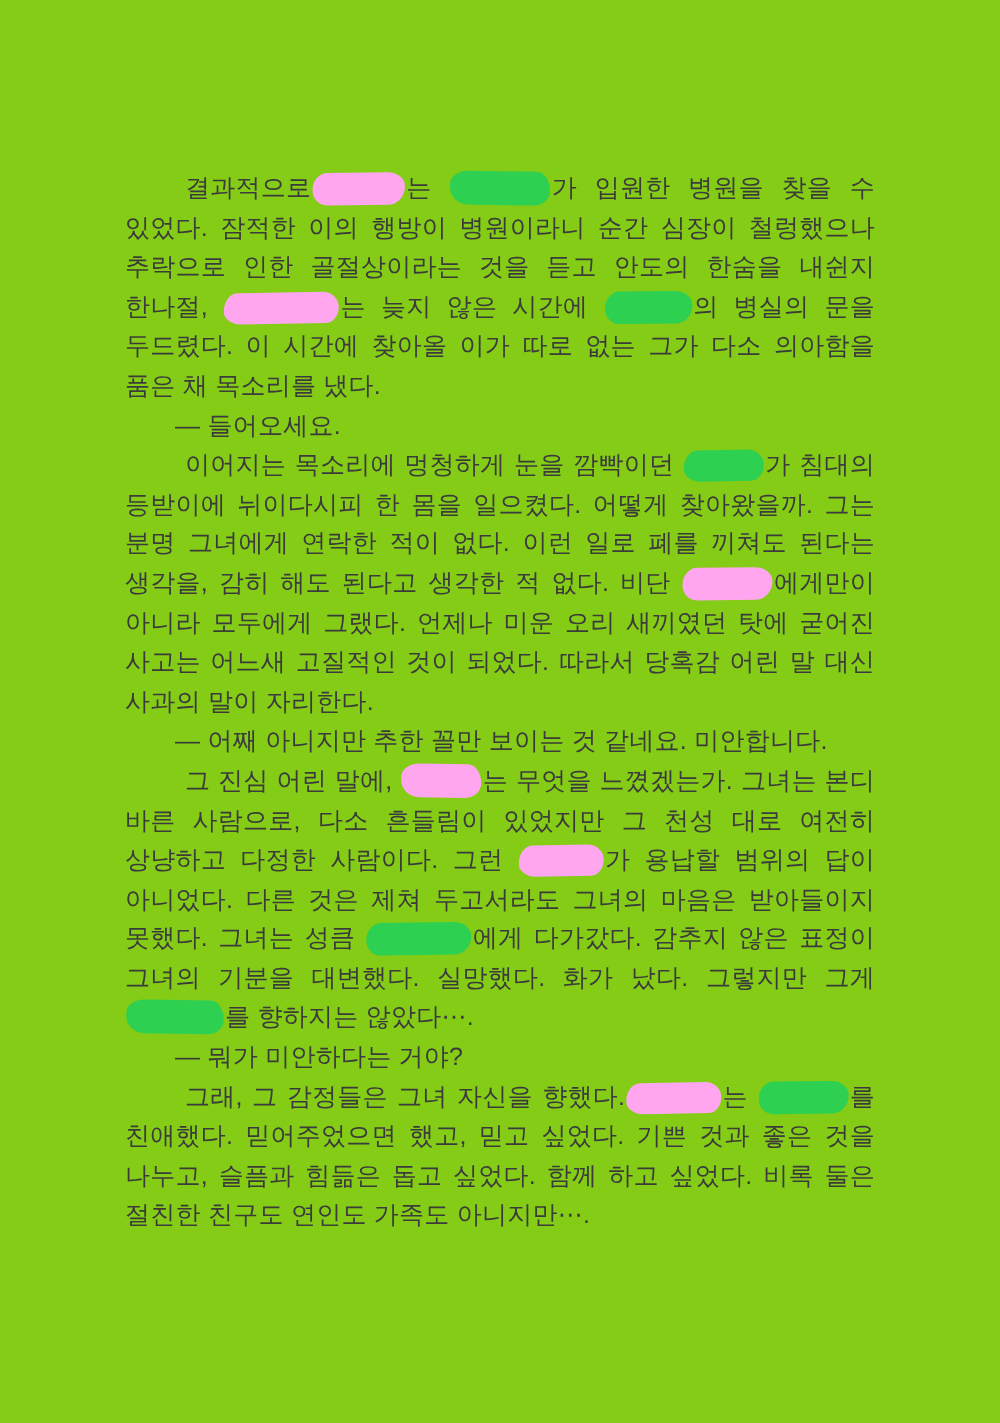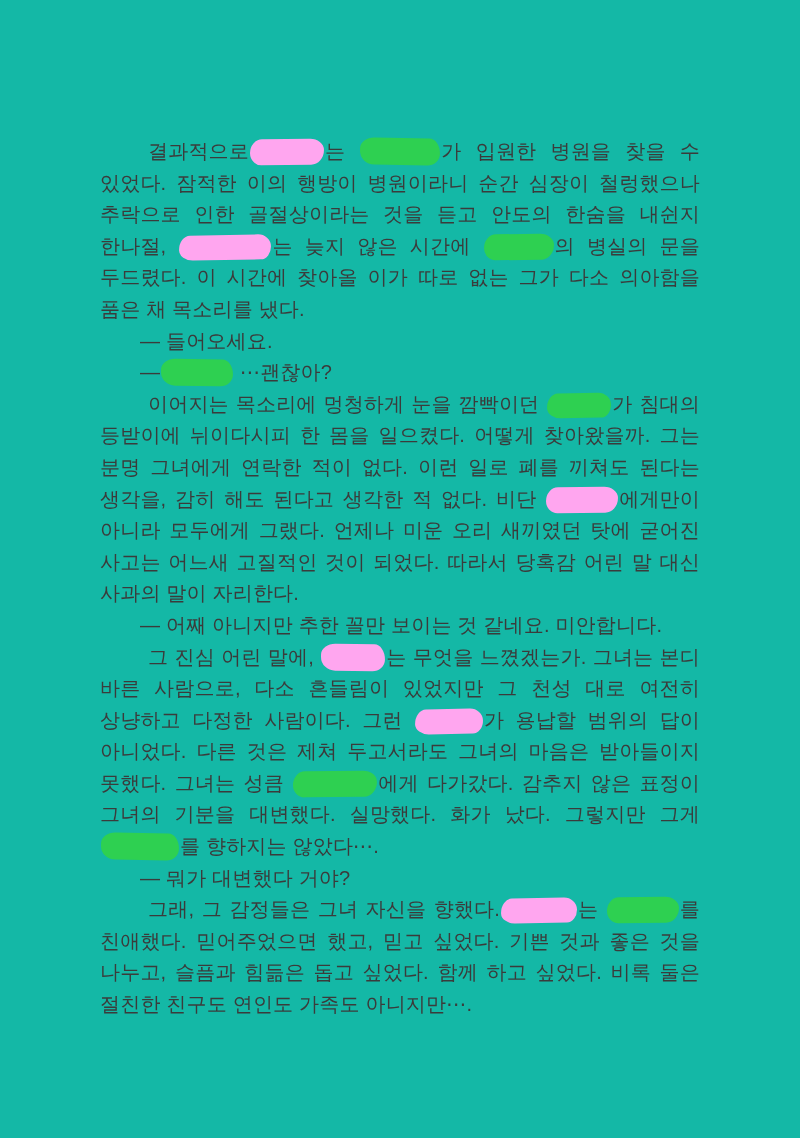--- a/index.html
+++ b/index.html
@@ -4,21 +4,21 @@
 <style>
   html, body {
     margin: 0;
     padding: 0;
     background: #ffffff;
   }
   .page {
     position: relative;
     width: 800px;
     height: 1138px;
-    background: #14b8a6;
+    background: #84cc16;
     overflow: hidden;
     font-family: "Liberation Sans", "DejaVu Sans", sans-serif;
   }
   .text-column {
     position: absolute;
     left: 100px;
     top: 136px;
     width: 600px;
     font-size: 20px;
     line-height: 31.6px;
@@ -44,20 +44,19 @@
   .blob.v1 { border-radius: 16px 12px 14px 16px / 12px 17px 13px 15px; transform: rotate(0.9deg); height: 27px; }
   .blob.v2 { border-radius: 13px 15px 12px 16px / 17px 14px 15px 12px; transform: rotate(-1.1deg); height: 25px; }
 </style>
 </head>
 <body>
 
 <div class="page">
   <div class="text-column">
       <p class="para narration"><span class="text-run">결과적으로</span><span class="blob v0" style="width: 74px; background: rgb(255, 166, 239);"></span><span class="text-run">는 </span><span class="blob v1" style="width: 80px; background: rgb(46, 208, 81);"></span><span class="text-run">가 입원한 병원을 찾을 수 있었다. 잠적한 이의 행방이 병원이라니 순간 심장이 철렁했으나 추락으로 인한 골절상이라는 것을 듣고 안도의 한숨을 내쉰지 한나절, </span><span class="blob v2" style="width: 92px; background: rgb(255, 166, 239);"></span><span class="text-run">는 늦지 않은 시간에 </span><span class="blob v0" style="width: 70px; background: rgb(46, 208, 81);"></span><span class="text-run">의 병실의 문을 두드렸다. 이 시간에 찾아올 이가 따로 없는 그가 다소 의아함을 품은 채 목소리를 냈다.</span></p>
       <p class="para dialogue"><span class="text-run">— 들어오세요.</span></p>
-      <p class="para dialogue"><span class="text-run">—</span><span class="blob v1" style="width: 72px; background: rgb(46, 208, 81);"></span><span class="text-run"> ⋯괜찮아?</span></p>
       <p class="para narration"><span class="text-run">이어지는 목소리에 멍청하게 눈을 깜빡이던 </span><span class="blob v2" style="width: 64px; background: rgb(46, 208, 81);"></span><span class="text-run">가 침대의 등받이에 뉘이다시피 한 몸을 일으켰다. 어떻게 찾아왔을까. 그는 분명 그녀에게 연락한 적이 없다. 이런 일로 폐를 끼쳐도 된다는 생각을, 감히 해도 된다고 생각한 적 없다. 비단 </span><span class="blob v0" style="width: 72px; background: rgb(255, 166, 239);"></span><span class="text-run">에게만이 아니라 모두에게 그랬다. 언제나 미운 오리 새끼였던 탓에 굳어진 사고는 어느새 고질적인 것이 되었다. 따라서 당혹감 어린 말 대신 사과의 말이 자리한다.</span></p>
       <p class="para dialogue"><span class="text-run">— 어째 아니지만 추한 꼴만 보이는 것 같네요. 미안합니다.</span></p>
       <p class="para narration"><span class="text-run">그 진심 어린 말에, </span><span class="blob v1" style="width: 64px; background: rgb(255, 166, 239);"></span><span class="text-run">는 무엇을 느꼈겠는가. 그녀는 본디 바른 사람으로, 다소 흔들림이 있었지만 그 천성 대로 여전히 상냥하고 다정한 사람이다. 그런 </span><span class="blob v2" style="width: 68px; background: rgb(255, 166, 239);"></span><span class="text-run">가 용납할 범위의 답이 아니었다. 다른 것은 제쳐 두고서라도 그녀의 마음은 받아들이지 못했다. 그녀는 성큼 </span><span class="blob v0" style="width: 84px; background: rgb(46, 208, 81);"></span><span class="text-run">에게 다가갔다. 감추지 않은 표정이 그녀의 기분을 대변했다. 실망했다. 화가 났다. 그렇지만 그게 </span><span class="blob v1" style="width: 78px; background: rgb(46, 208, 81);"></span><span class="text-run">를 향하지는 않았다⋯.</span></p>
-      <p class="para dialogue"><span class="text-run">— 뭐가 대변했다 거야?</span></p>
+      <p class="para dialogue"><span class="text-run">— 뭐가 미안하다는 거야?</span></p>
       <p class="para narration"><span class="text-run">그래, 그 감정들은 그녀 자신을 향했다.</span><span class="blob v2" style="width: 76px; background: rgb(255, 166, 239);"></span><span class="text-run">는 </span><span class="blob v0" style="width: 72px; background: rgb(46, 208, 81);"></span><span class="text-run">를 친애했다. 믿어주었으면 했고, 믿고 싶었다. 기쁜 것과 좋은 것을 나누고, 슬픔과 힘듦은 돕고 싶었다. 함께 하고 싶었다. 비록 둘은 절친한 친구도 연인도 가족도 아니지만⋯.</span></p>
     </div>
 </div>
 
 </body></html>

